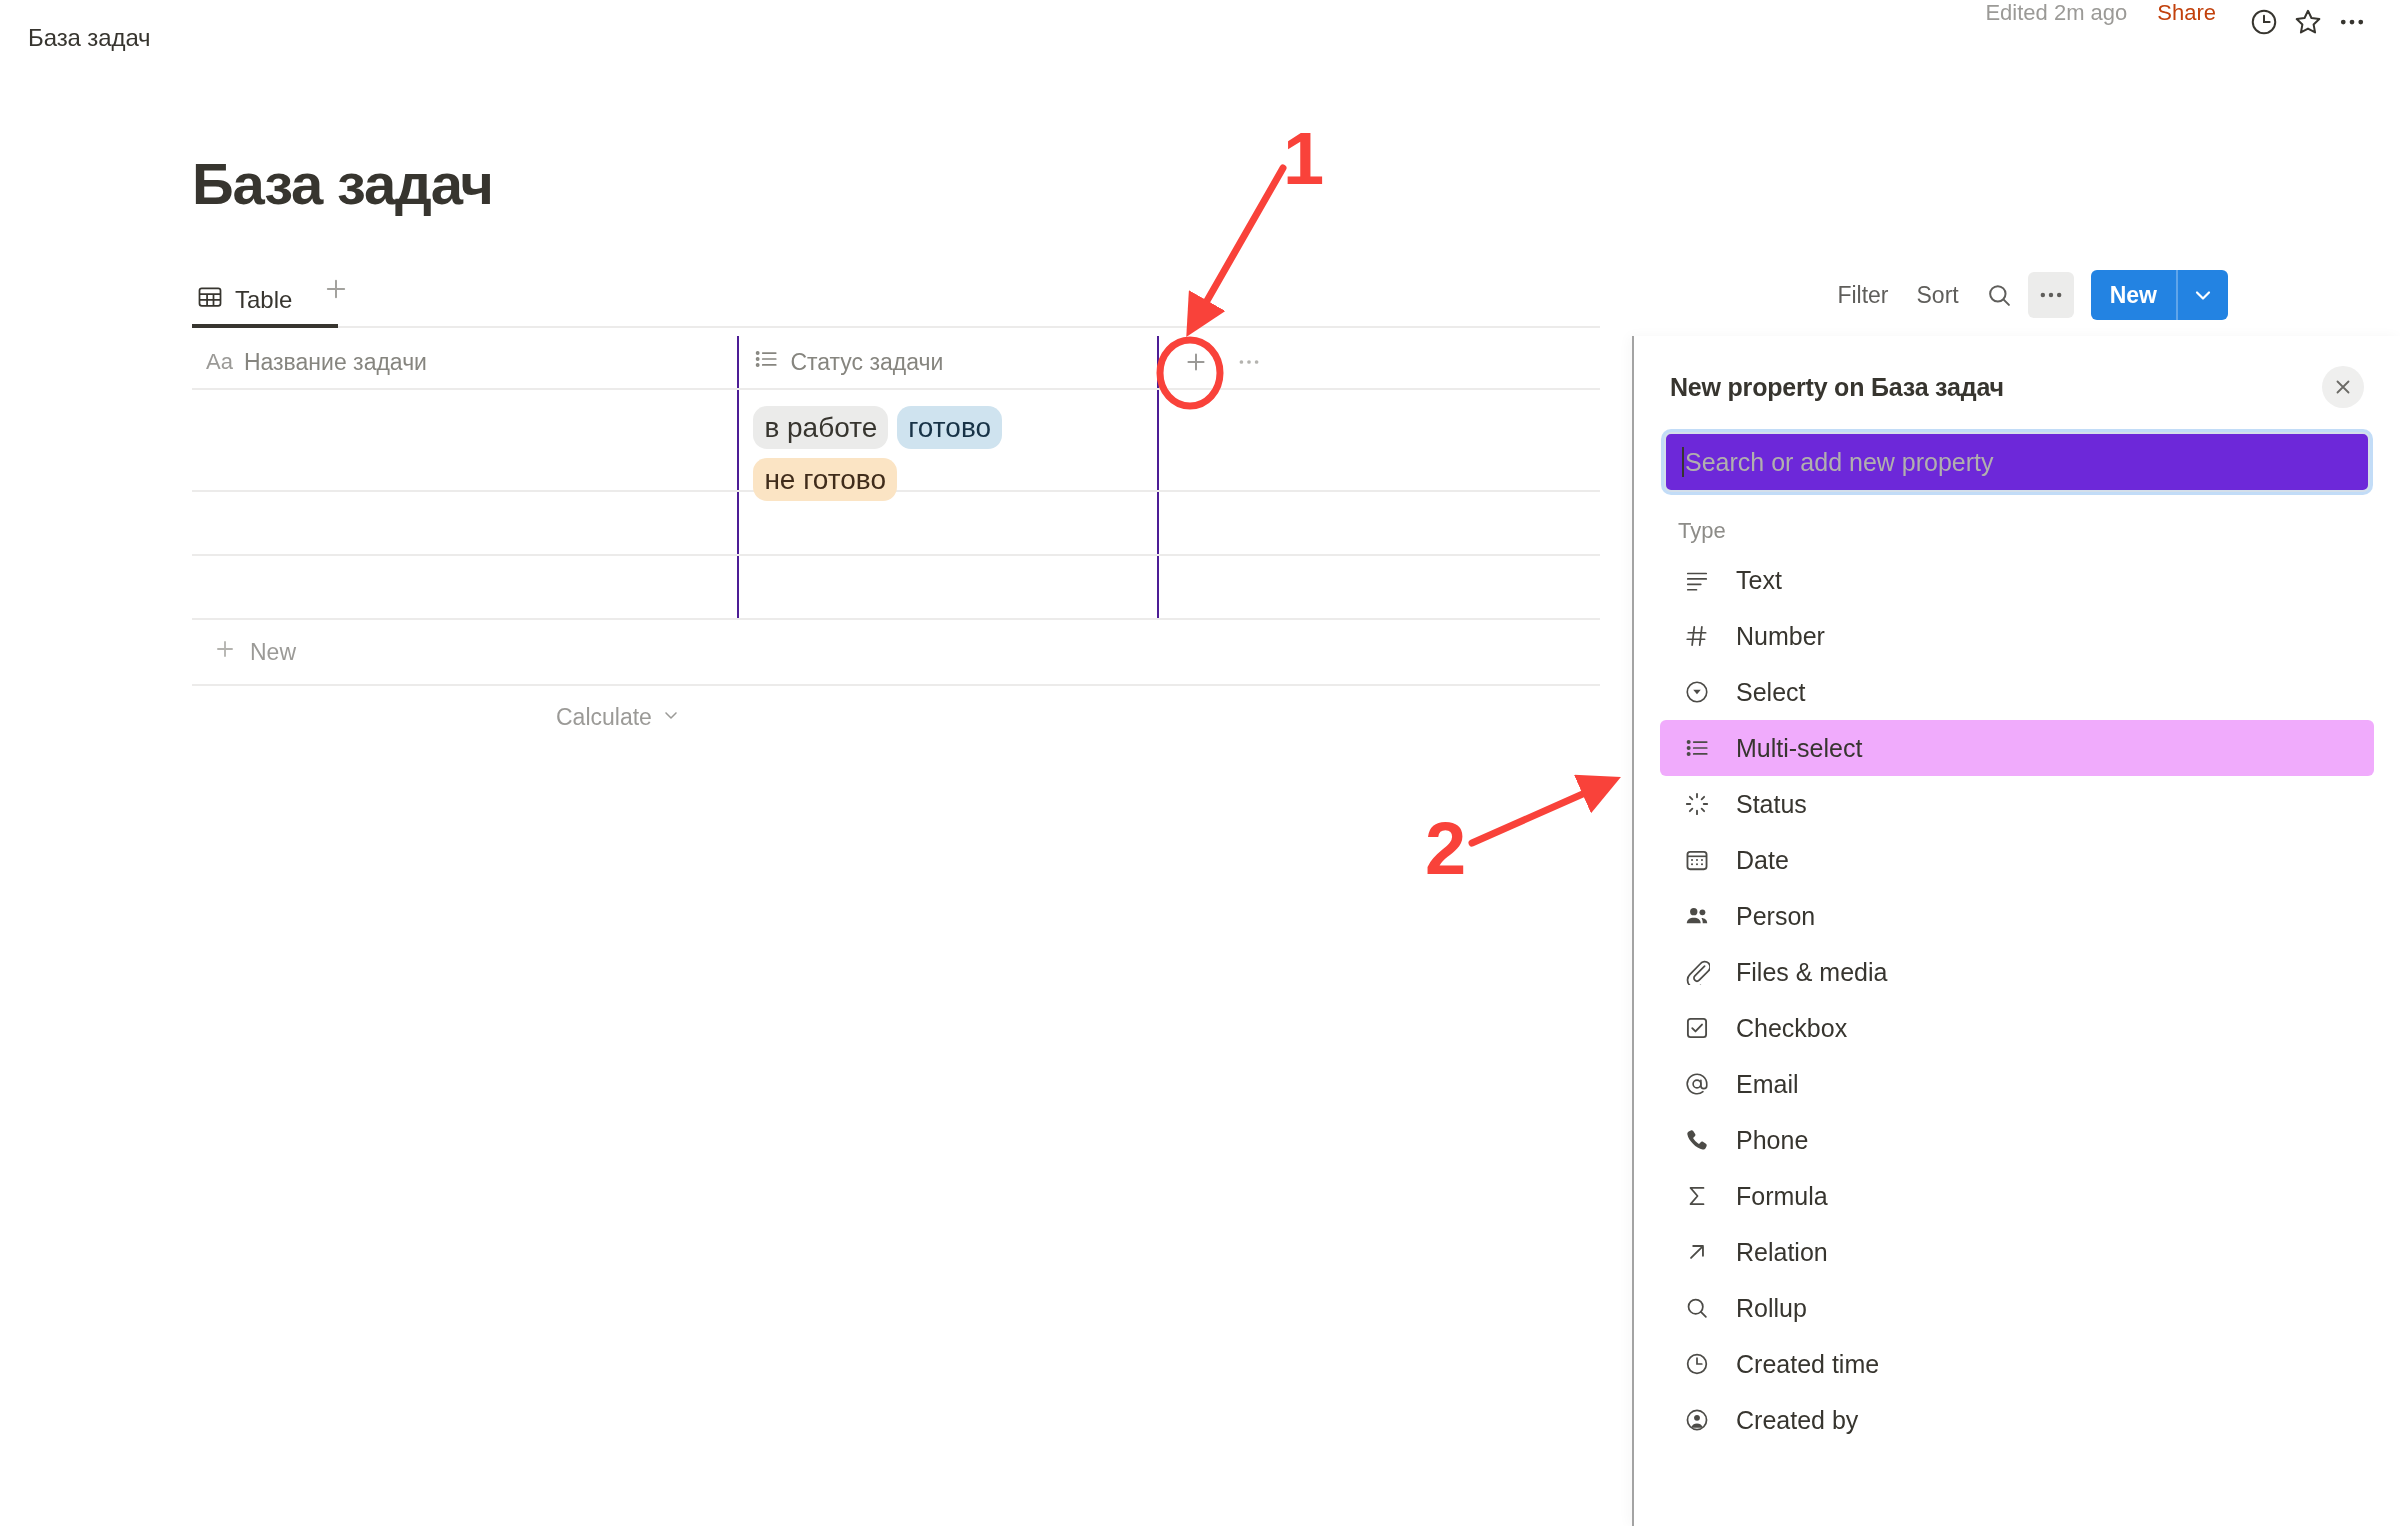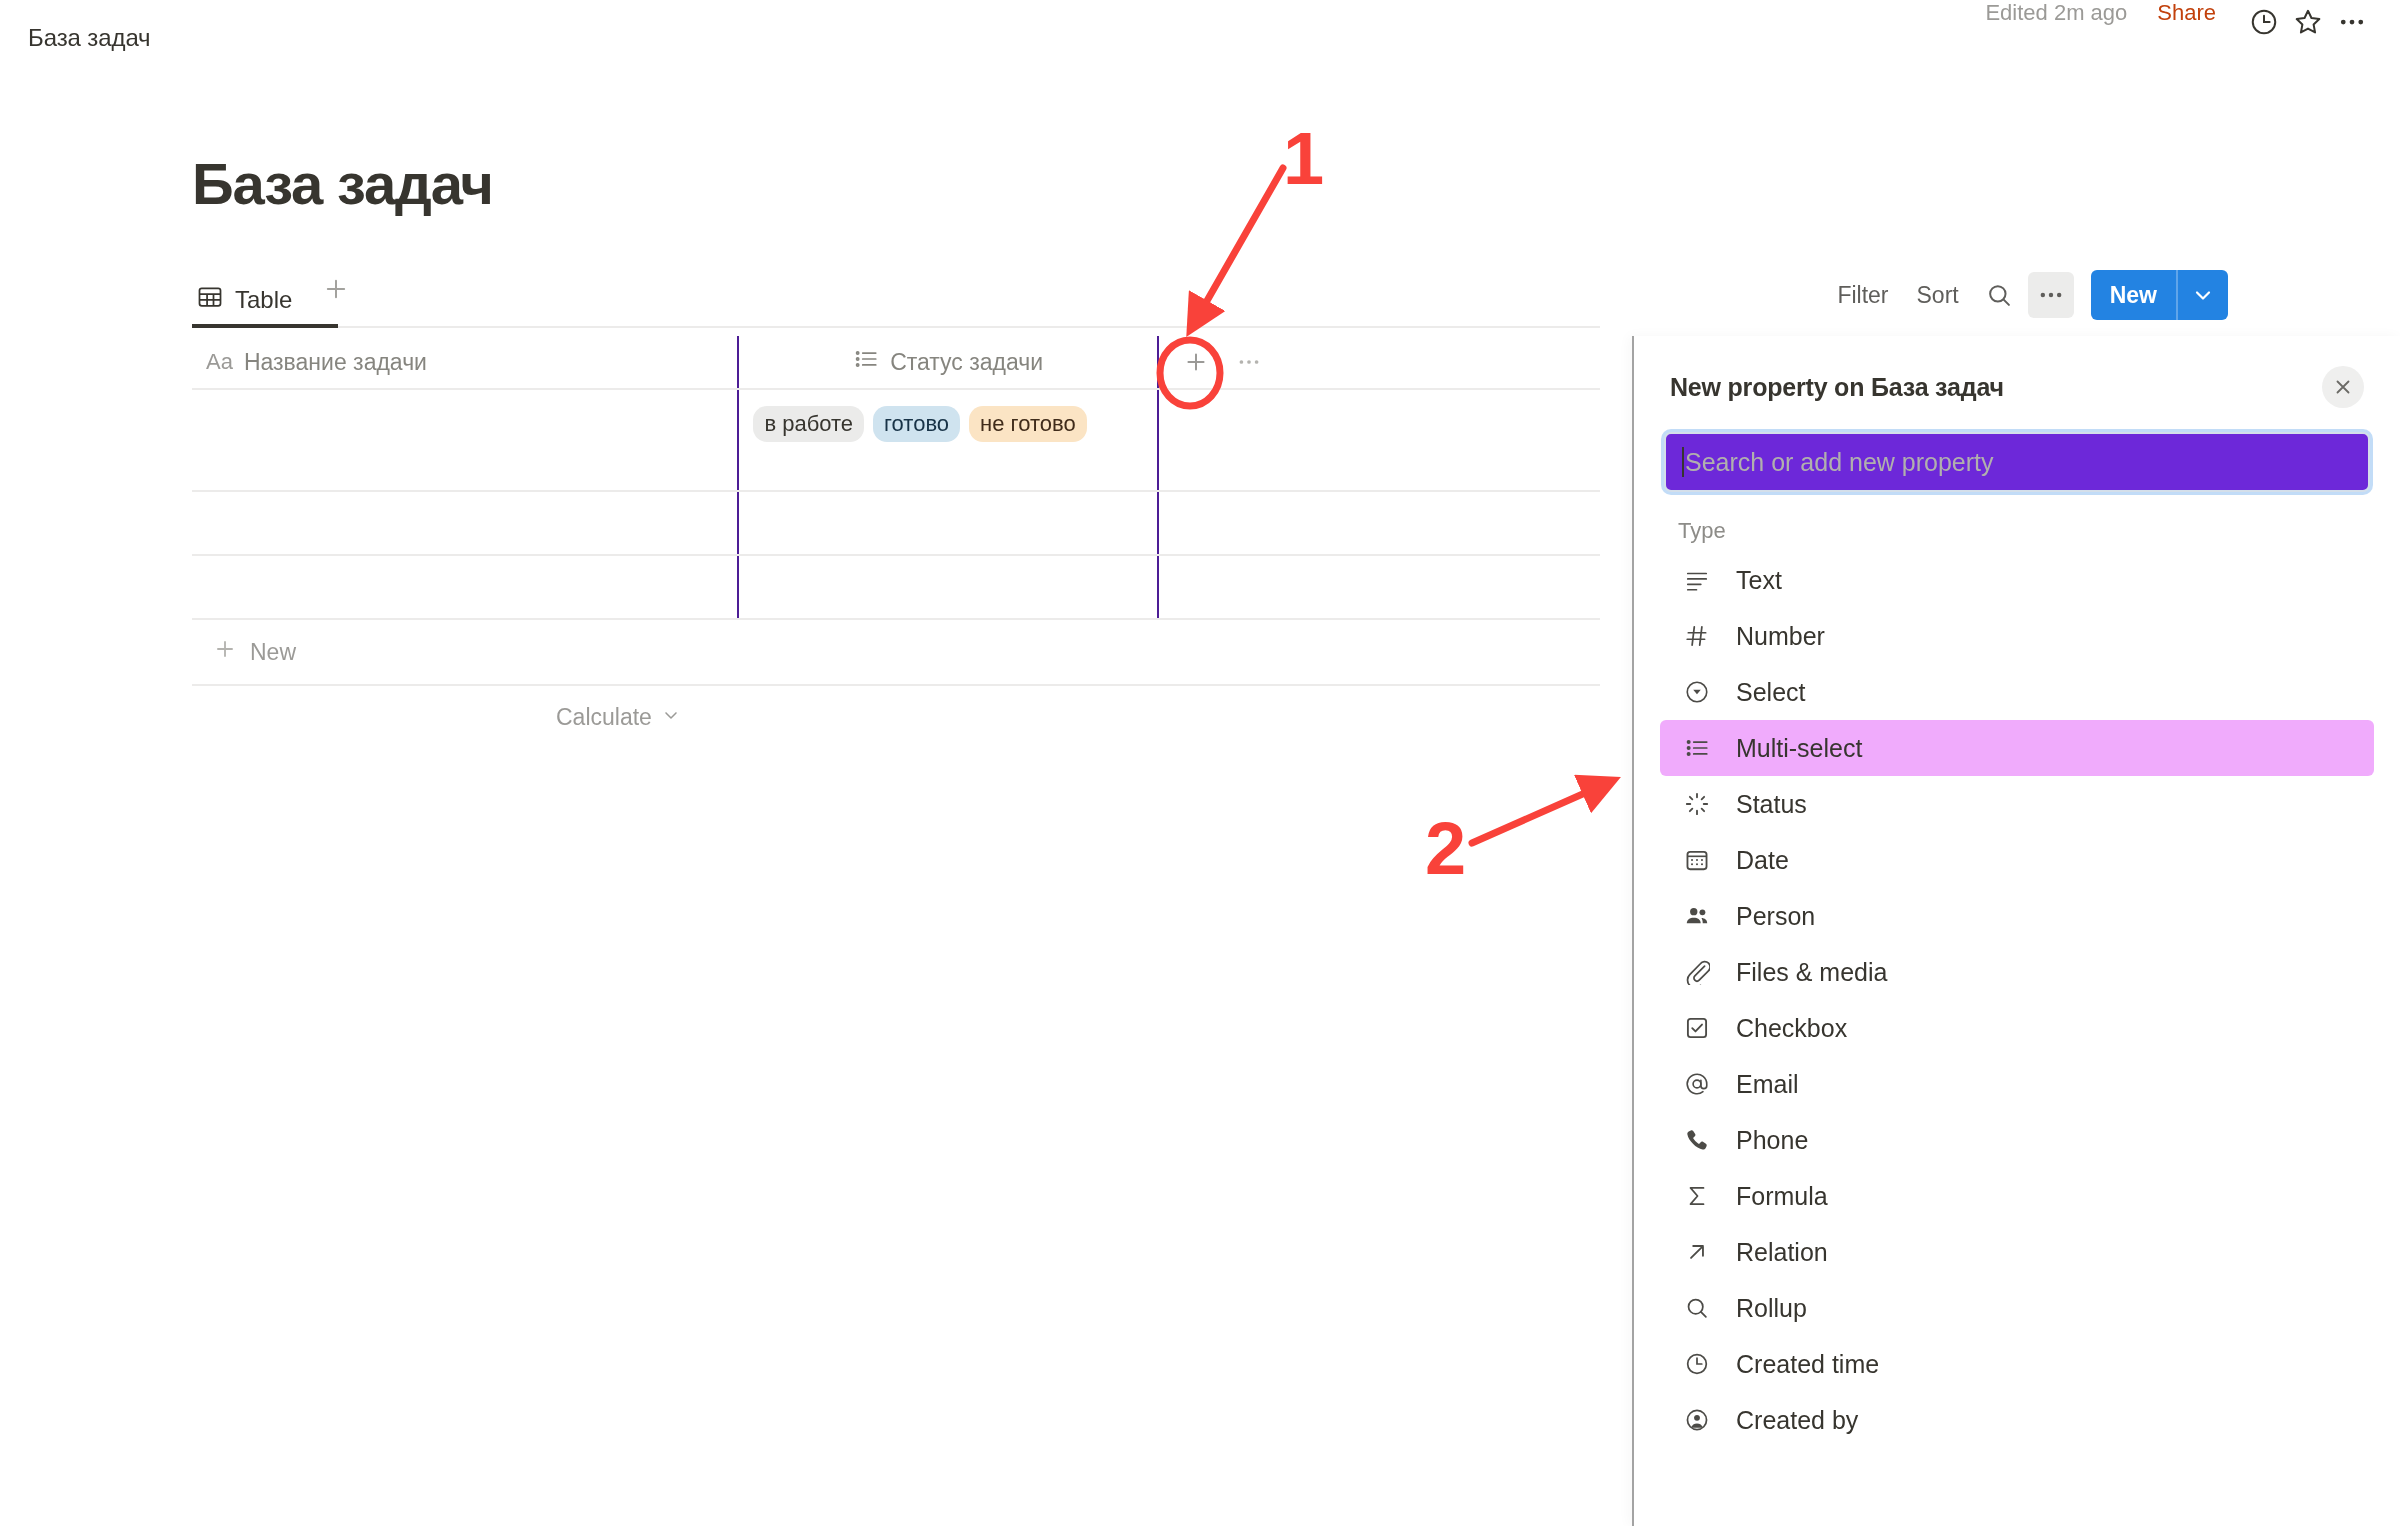--- a/index.html
+++ b/index.html
@@ -102,42 +102,42 @@
   .table { position: absolute; left: 192px; top: 336px; width: 1408px; }
   .t-row { display: flex; position: relative; }
   .t-head {
     height: 54px; border-bottom: 2px solid #ecebea;
   }
   .t-cell {
     display: flex; align-items: center;
     border-right: 2px solid #4c1d95;
   }
   .c-name  { width: 556px; }
-  .c-status{ width: 426px; justify-content: center; }
+  .c-status{ width: 426px; }
   .c-add   { width: 448px; border-right: none; }
   .t-head .t-cell { padding: 0 14px; }
   .head-label {
     display: flex; align-items: center; gap: 11px;
     font-size: 23px; color: #86857f;
   }
   .head-aa {
     font-size: 22px; color: #9b9a97; font-weight: normal;
   }
   .body-row { border-bottom: 2px solid #ecebea; }
   .row-tall { height: 102px; }
   .row-short{ height: 64px; }
   .body-row .t-cell { padding: 10px 14px; align-items: flex-start; }
   .tags {
     display: flex; flex-wrap: wrap; gap: 9px; padding-top: 6px;
     width: 100%;
   }
   .tag {
     display: inline-flex; align-items: center;
     padding: 4px 11px; border-radius: 14px;
-    font-size: 22px; line-height: 1.25; white-space: nowrap;
+    font-size: 28px; line-height: 1.25; white-space: nowrap;
   }
   .plus-circle-head {
     width: 46px; height: 46px; display: flex; align-items: center;
     justify-content: center; cursor: pointer; position: relative;
   }
   .head-ellipsis {
     width: 40px; height: 40px; display: flex; align-items: center;
     justify-content: center; margin-left: 10px; cursor: pointer;
   }
   .newrow {

